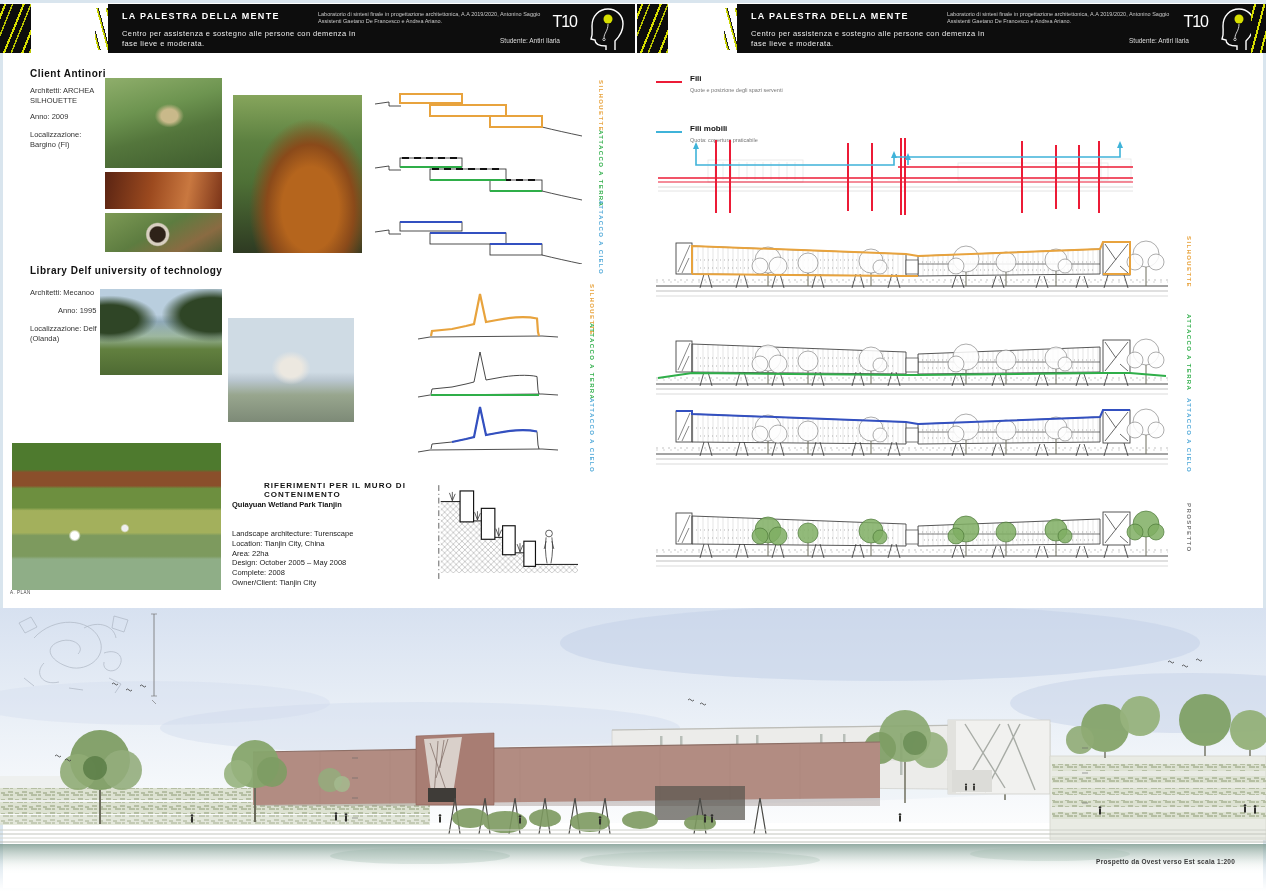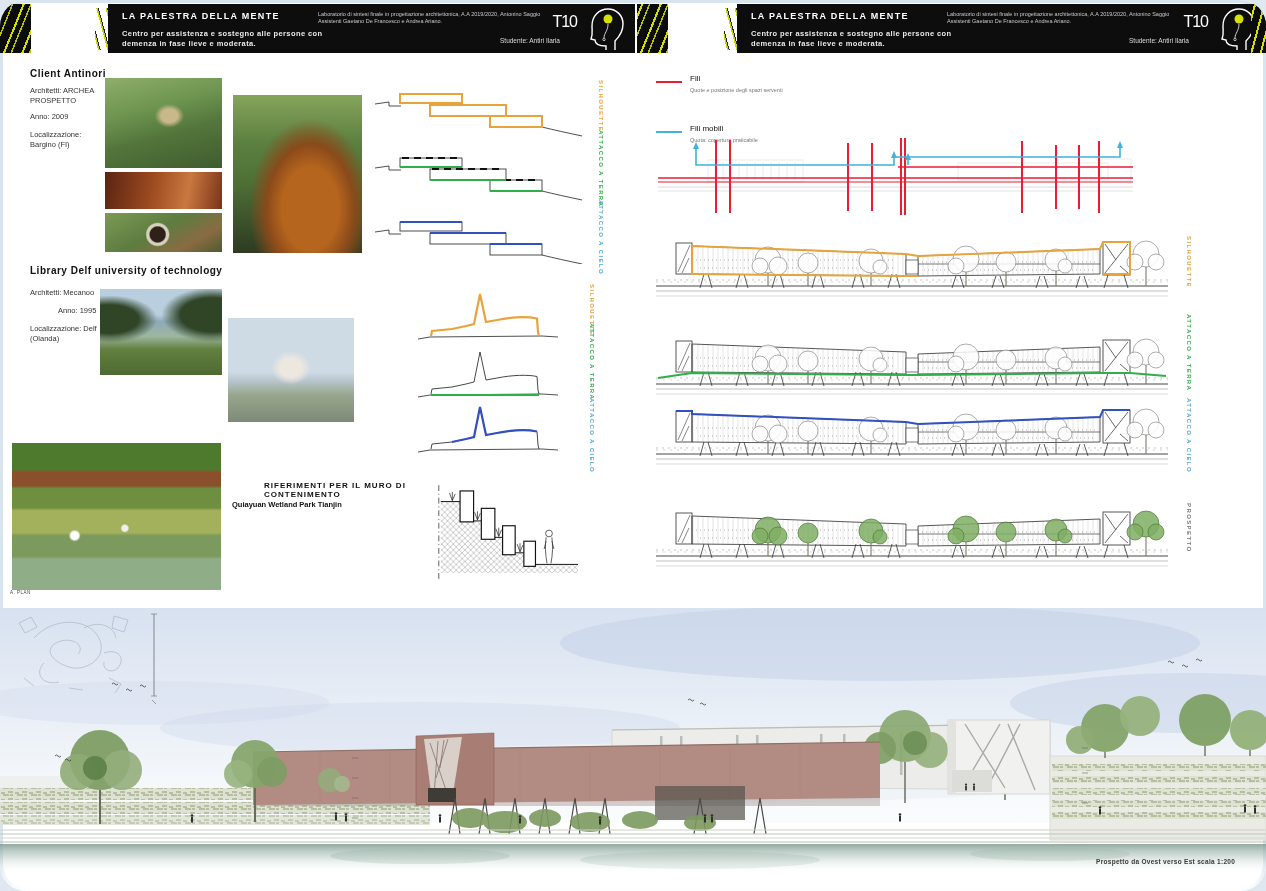--- a/index.html
+++ b/index.html
@@ -1,21 +1,21 @@
 <!DOCTYPE html>
 <html><head>
 <meta charset="utf-8">
 <style>
   html,body{margin:0;padding:0;background:#dfe8f0;font-family:"Liberation Sans",sans-serif;}
-  .board{position:relative;width:1266px;height:891px;background:#ffffff;overflow:hidden;box-shadow:inset 0 0 0 3px #d9e5ee;border-radius:26px;}
+  .board{position:relative;width:1266px;height:891px;background:#ffffff;overflow:hidden;box-shadow:inset 0 0 0 3px #d9e5ee;}
   .abs{position:absolute;}
   
   .hdr{position:absolute;top:4px;height:49px;background:#0d0d0d;color:#fff;}
   .hdr-title{position:absolute;left:14px;top:7px;font-size:9px;font-weight:bold;letter-spacing:1.3px;white-space:nowrap;}
-  .hdr-sub{position:absolute;left:14px;top:25px;font-size:7.5px;letter-spacing:.4px;line-height:1.3;width:235px;color:#eaeaea;font-weight:bold;}
+  .hdr-sub{position:absolute;left:14px;top:25px;font-size:7.5px;letter-spacing:.4px;line-height:1.3;width:235px;color:#eaeaea;}
   .hdr-credits{position:absolute;left:210px;top:7px;width:228px;font-size:5.5px;color:#c9c9c9;line-height:1.35;}
   .hdr-student{position:absolute;left:392px;top:33px;font-size:6.5px;color:#ddd;}
   .hdr-logo{position:absolute;right:58px;top:9px;font-size:16px;color:#fff;letter-spacing:-1px;}
   .hdr-head{position:absolute;right:10px;top:3px;}
   .brushbox{position:absolute;top:4px;width:31px;height:49px;background:
      repeating-linear-gradient(112deg,#0c0c0c 0 4px,#d6de00 4px 6px,#0c0c0c 6px 11px,#b8c400 11px 12.5px,#0c0c0c 12.5px 17px);}
   .brushpre{position:absolute;top:8px;width:13px;height:42px;background:
      repeating-linear-gradient(75deg,transparent 0 3px,#c9d400 3px 4.5px,#222 4.5px 5.5px,transparent 5.5px 9px);}
   .brushend{position:absolute;right:0;top:0;width:15px;height:49px;background:
      repeating-linear-gradient(105deg,#0c0c0c 0 3px,#d6de00 3px 5px,#0c0c0c 5px 9px);}
@@ -23,21 +23,21 @@
   .sec-title{font-weight:bold;font-size:10px;letter-spacing:.5px;color:#111;}
   .meta{font-size:7.5px;color:#333;line-height:1.3;}
   .rif-title{font-weight:bold;font-size:8px;letter-spacing:1px;color:#111;}
   .rif-proj{font-weight:bold;font-size:7.5px;color:#111;}
   .rif-line{font-size:7.5px;color:#222;line-height:1.3;}
   .vlabel{position:absolute;writing-mode:vertical-rl;font-size:6px;letter-spacing:1.4px;white-space:nowrap;font-weight:bold;}
   .lab-or{color:#E8A33D;} .lab-gr{color:#2FAE49;} .lab-bl{color:#4FA8D8;} .lab-gy{color:#777;}
   .plan-label{font-size:4.5px;color:#444;letter-spacing:.5px;}
   .footer-cap{position:absolute;font-size:6.5px;font-weight:bold;color:#3a3a3a;letter-spacing:.3px;white-space:nowrap;}
   
-  .lg-label{position:absolute;font-weight:normal;font-size:8px;color:#111;}
+  .lg-label{position:absolute;font-weight:bold;font-size:8px;color:#111;}
   .lg-desc{position:absolute;font-size:5.5px;color:#777;}
   .lg-sw{position:absolute;width:26px;height:2px;}
   .sw-red{background:#EC1B36;} .sw-cyan{background:#3FB3D9;}
   
   .photo{position:absolute;}
   .ph-aerial1{background:
      radial-gradient(ellipse at 55% 42%,#c9b98a 0 9%,rgba(201,185,138,0) 16%),
      linear-gradient(165deg,#8fae6b 0%,#6d9450 35%,#54763c 60%,#3f5c2e 100%);}
   .ph-corten{background:linear-gradient(100deg,#5a2413,#9c4a1f 40%,#c97840 70%,#7a3318);}
   .ph-aerial2{background:
@@ -101,21 +101,21 @@
         <path d="M21,43 L21,39 C13,39 10,37 10,33 L6,32 C8,27 7,24 7,19 C7,9 14,2 23,2 C31,2 38,8 38,17 C38,25 34,30 30,34 L30,43" fill="none" stroke="#fff" stroke-width="1.4"></path>
         <circle cx="23" cy="12" r="4.5" fill="#d8e000"></circle>
         <path d="M23,17 C23,24 19,26 19,31" stroke="#fff" stroke-width=".8" fill="none"></path>
         <circle cx="19" cy="32.5" r="1.2" fill="none" stroke="#fff" stroke-width=".7"></circle>
       </svg>
     </div>
     <div class="brushend"></div>
   </div>
 
   <div class="abs sec-title" style="left:30px;top:68px;">Client Antinori</div>
-  <div class="abs meta" style="left:30px;top:86px;width:82px;">Architetti: ARCHEA PROSPETTO</div>
+  <div class="abs meta" style="left:30px;top:86px;width:82px;">Architetti: ARCHEA SILHOUETTE</div>
   <div class="abs meta" style="left:30px;top:112px;">Anno: 2009</div>
   <div class="abs meta" style="left:30px;top:130px;width:78px;">Localizzazione: Bargino (FI)</div>
 
   <div class="photo ph-aerial1" style="left:105px;top:78px;width:117px;height:90px;"></div>
   <div class="photo ph-corten" style="left:105px;top:172px;width:117px;height:37px;"></div>
   <div class="photo ph-aerial2" style="left:105px;top:213px;width:117px;height:39px;"></div>
   <div class="photo ph-large" style="left:233px;top:95px;width:129px;height:158px;"></div>
 
   <div class="abs" style="left:372px;top:80px;">
     <svg width="212" height="184" viewBox="0 0 212 184">
@@ -169,20 +169,28 @@
       </g>
     </svg>
   </div>
 
   <div class="vlabel lab-or" style="left:589px;top:284px;">SILHOUETTE</div>
   <div class="vlabel lab-gr" style="left:589px;top:323px;">ATTACCO A TERRA</div>
   <div class="vlabel lab-bl" style="left:589px;top:398px;">ATTACCO A CIELO</div>
 
   <div class="abs rif-title" style="left:232px;top:481px;width:205px;margin-left:32px;">RIFERIMENTI PER IL MURO DI CONTENIMENTO</div>
   <div class="abs rif-proj" style="left:232px;top:500px;">Quiayuan Wetland Park Tianjin</div>
+  <div class="abs" style="left:232px;top:529px;width:190px;">
+    <div class="rif-line">Landscape architecture: Turenscape</div>
+    <div class="rif-line">Location: Tianjin City, China</div>
+    <div class="rif-line">Area: 22ha</div>
+    <div class="rif-line">Design: October 2005 – May 2008</div>
+    <div class="rif-line">Complete: 2008</div>
+    <div class="rif-line">Owner/Client: Tianjin City</div>
+  </div>
 
   <div class="photo ph-wetland" style="left:12px;top:443px;width:209px;height:147px;"></div>
 
   <div class="abs" style="left:433px;top:477px;">
     <svg width="145" height="112" viewBox="0 0 150 115">
       <defs>
         <pattern id="xh" width="6" height="6" patternUnits="userSpaceOnUse">
           <path d="M0,0 L6,6 M6,0 L0,6" stroke="#7a7a7a" stroke-width=".4"></path>
         </pattern>
       </defs>

